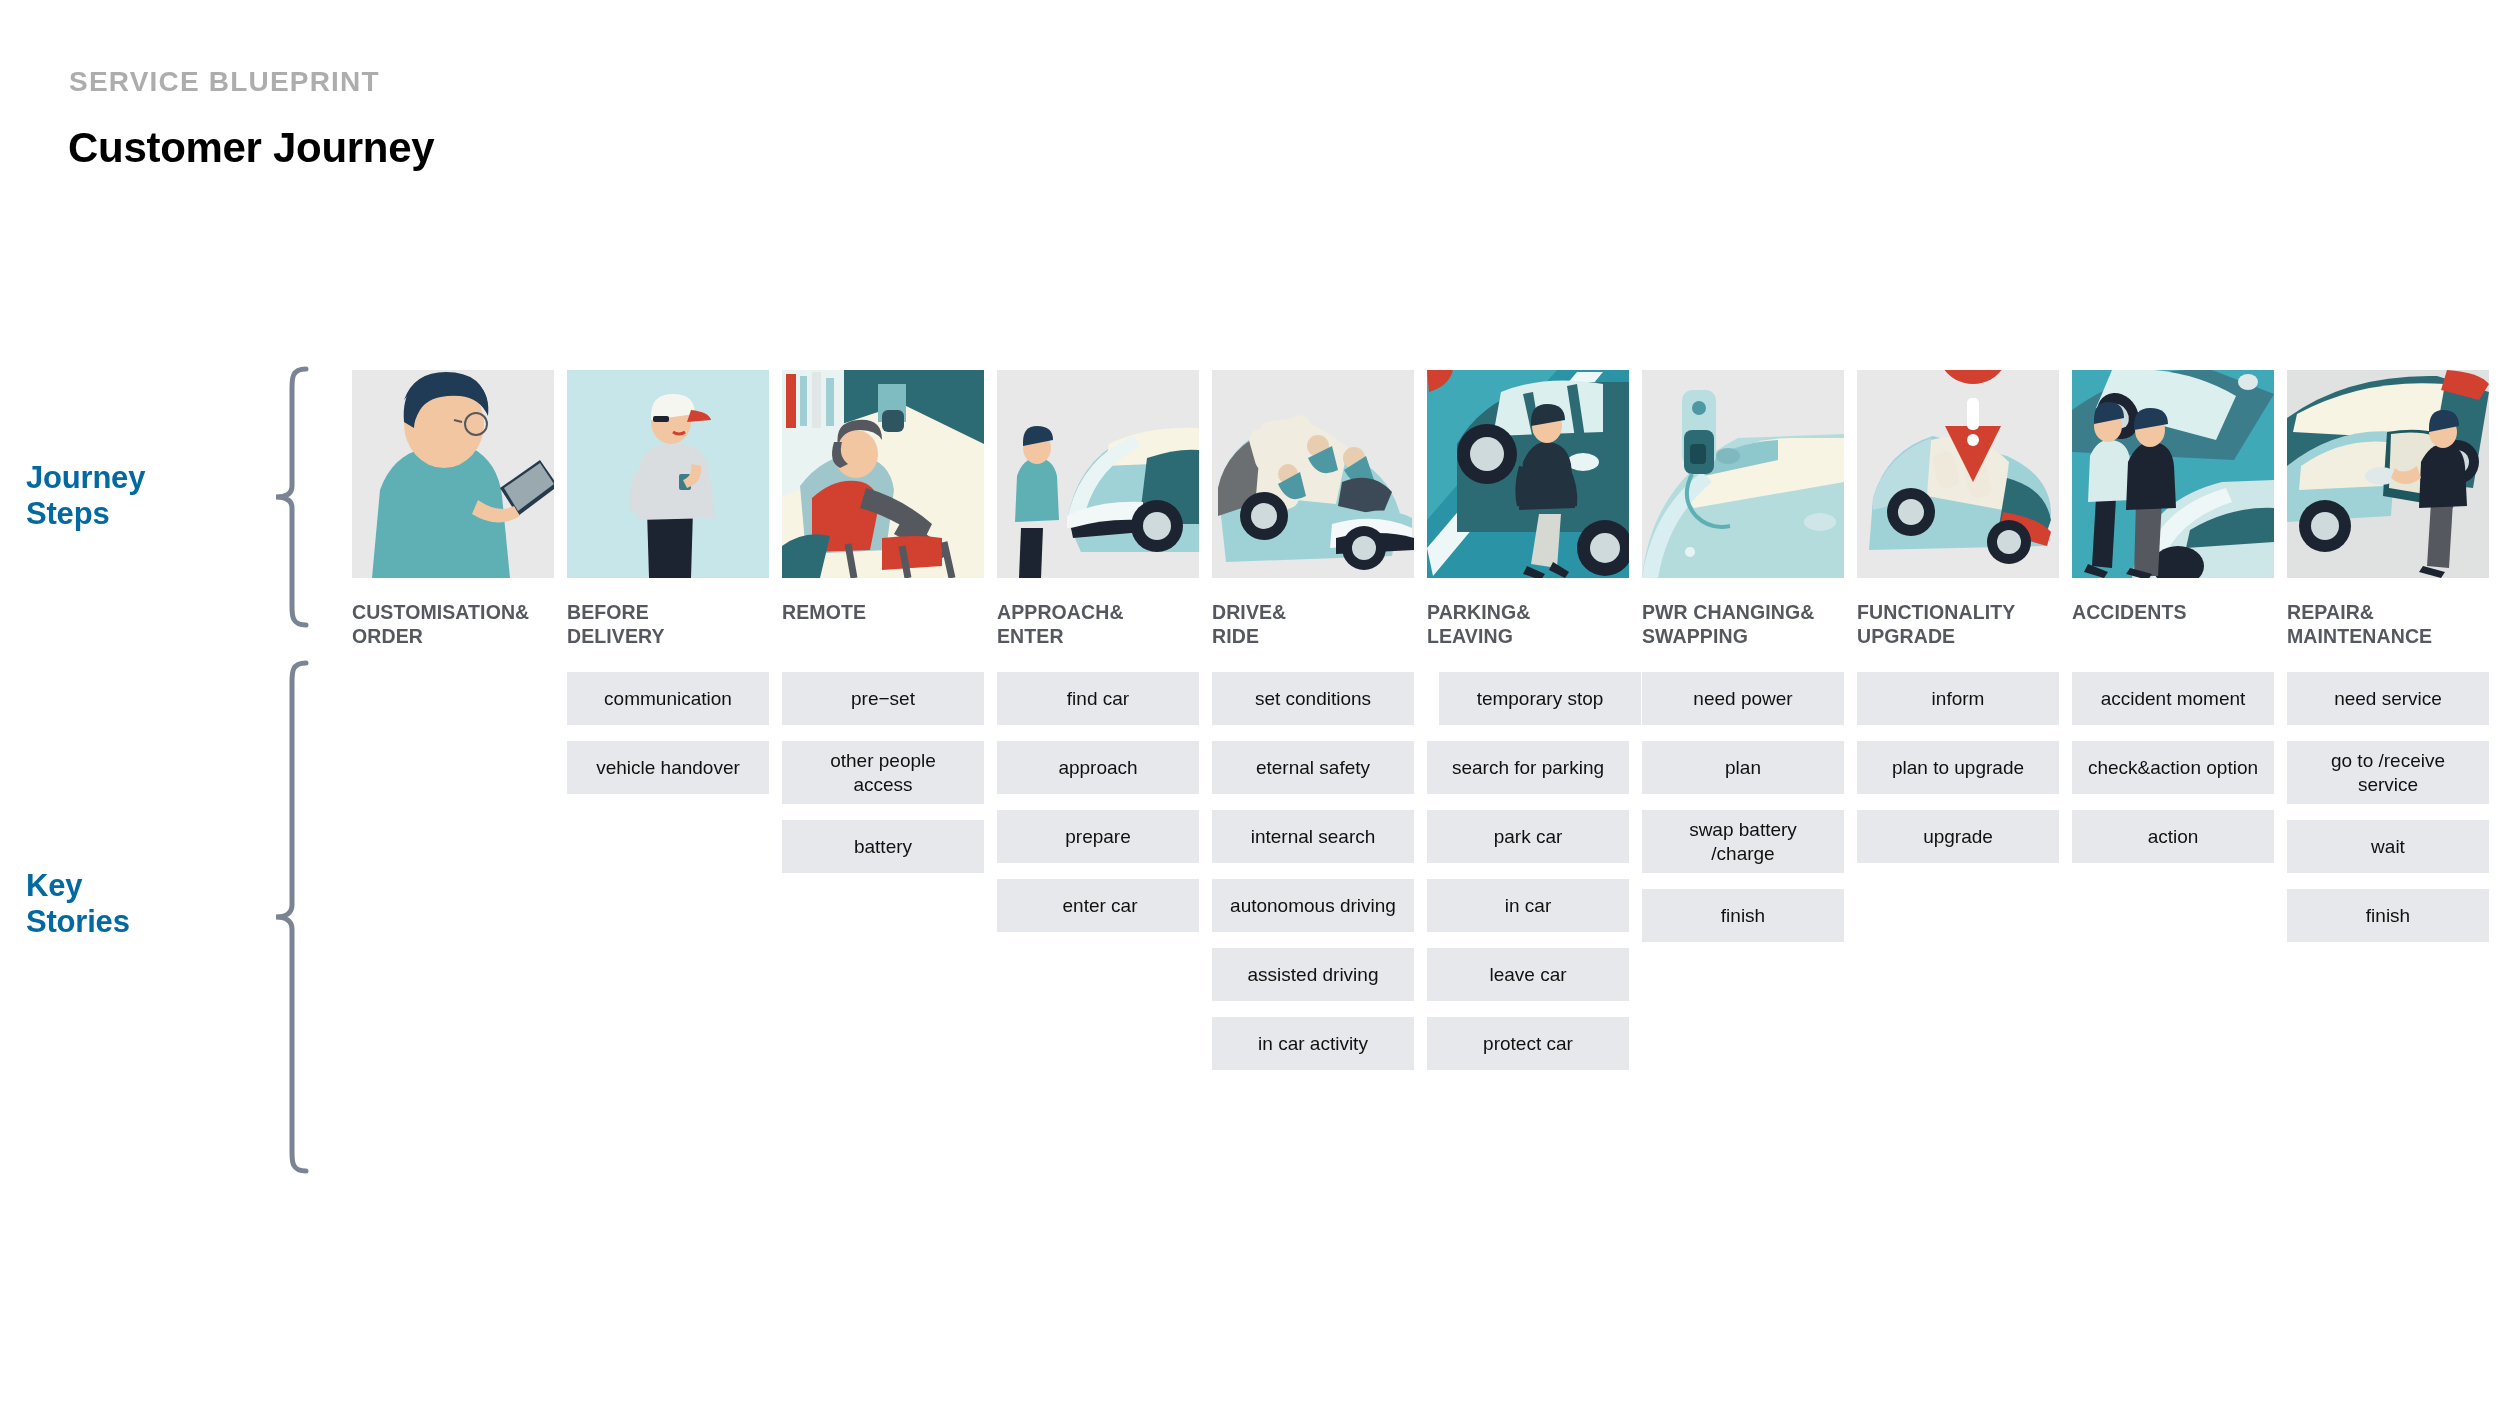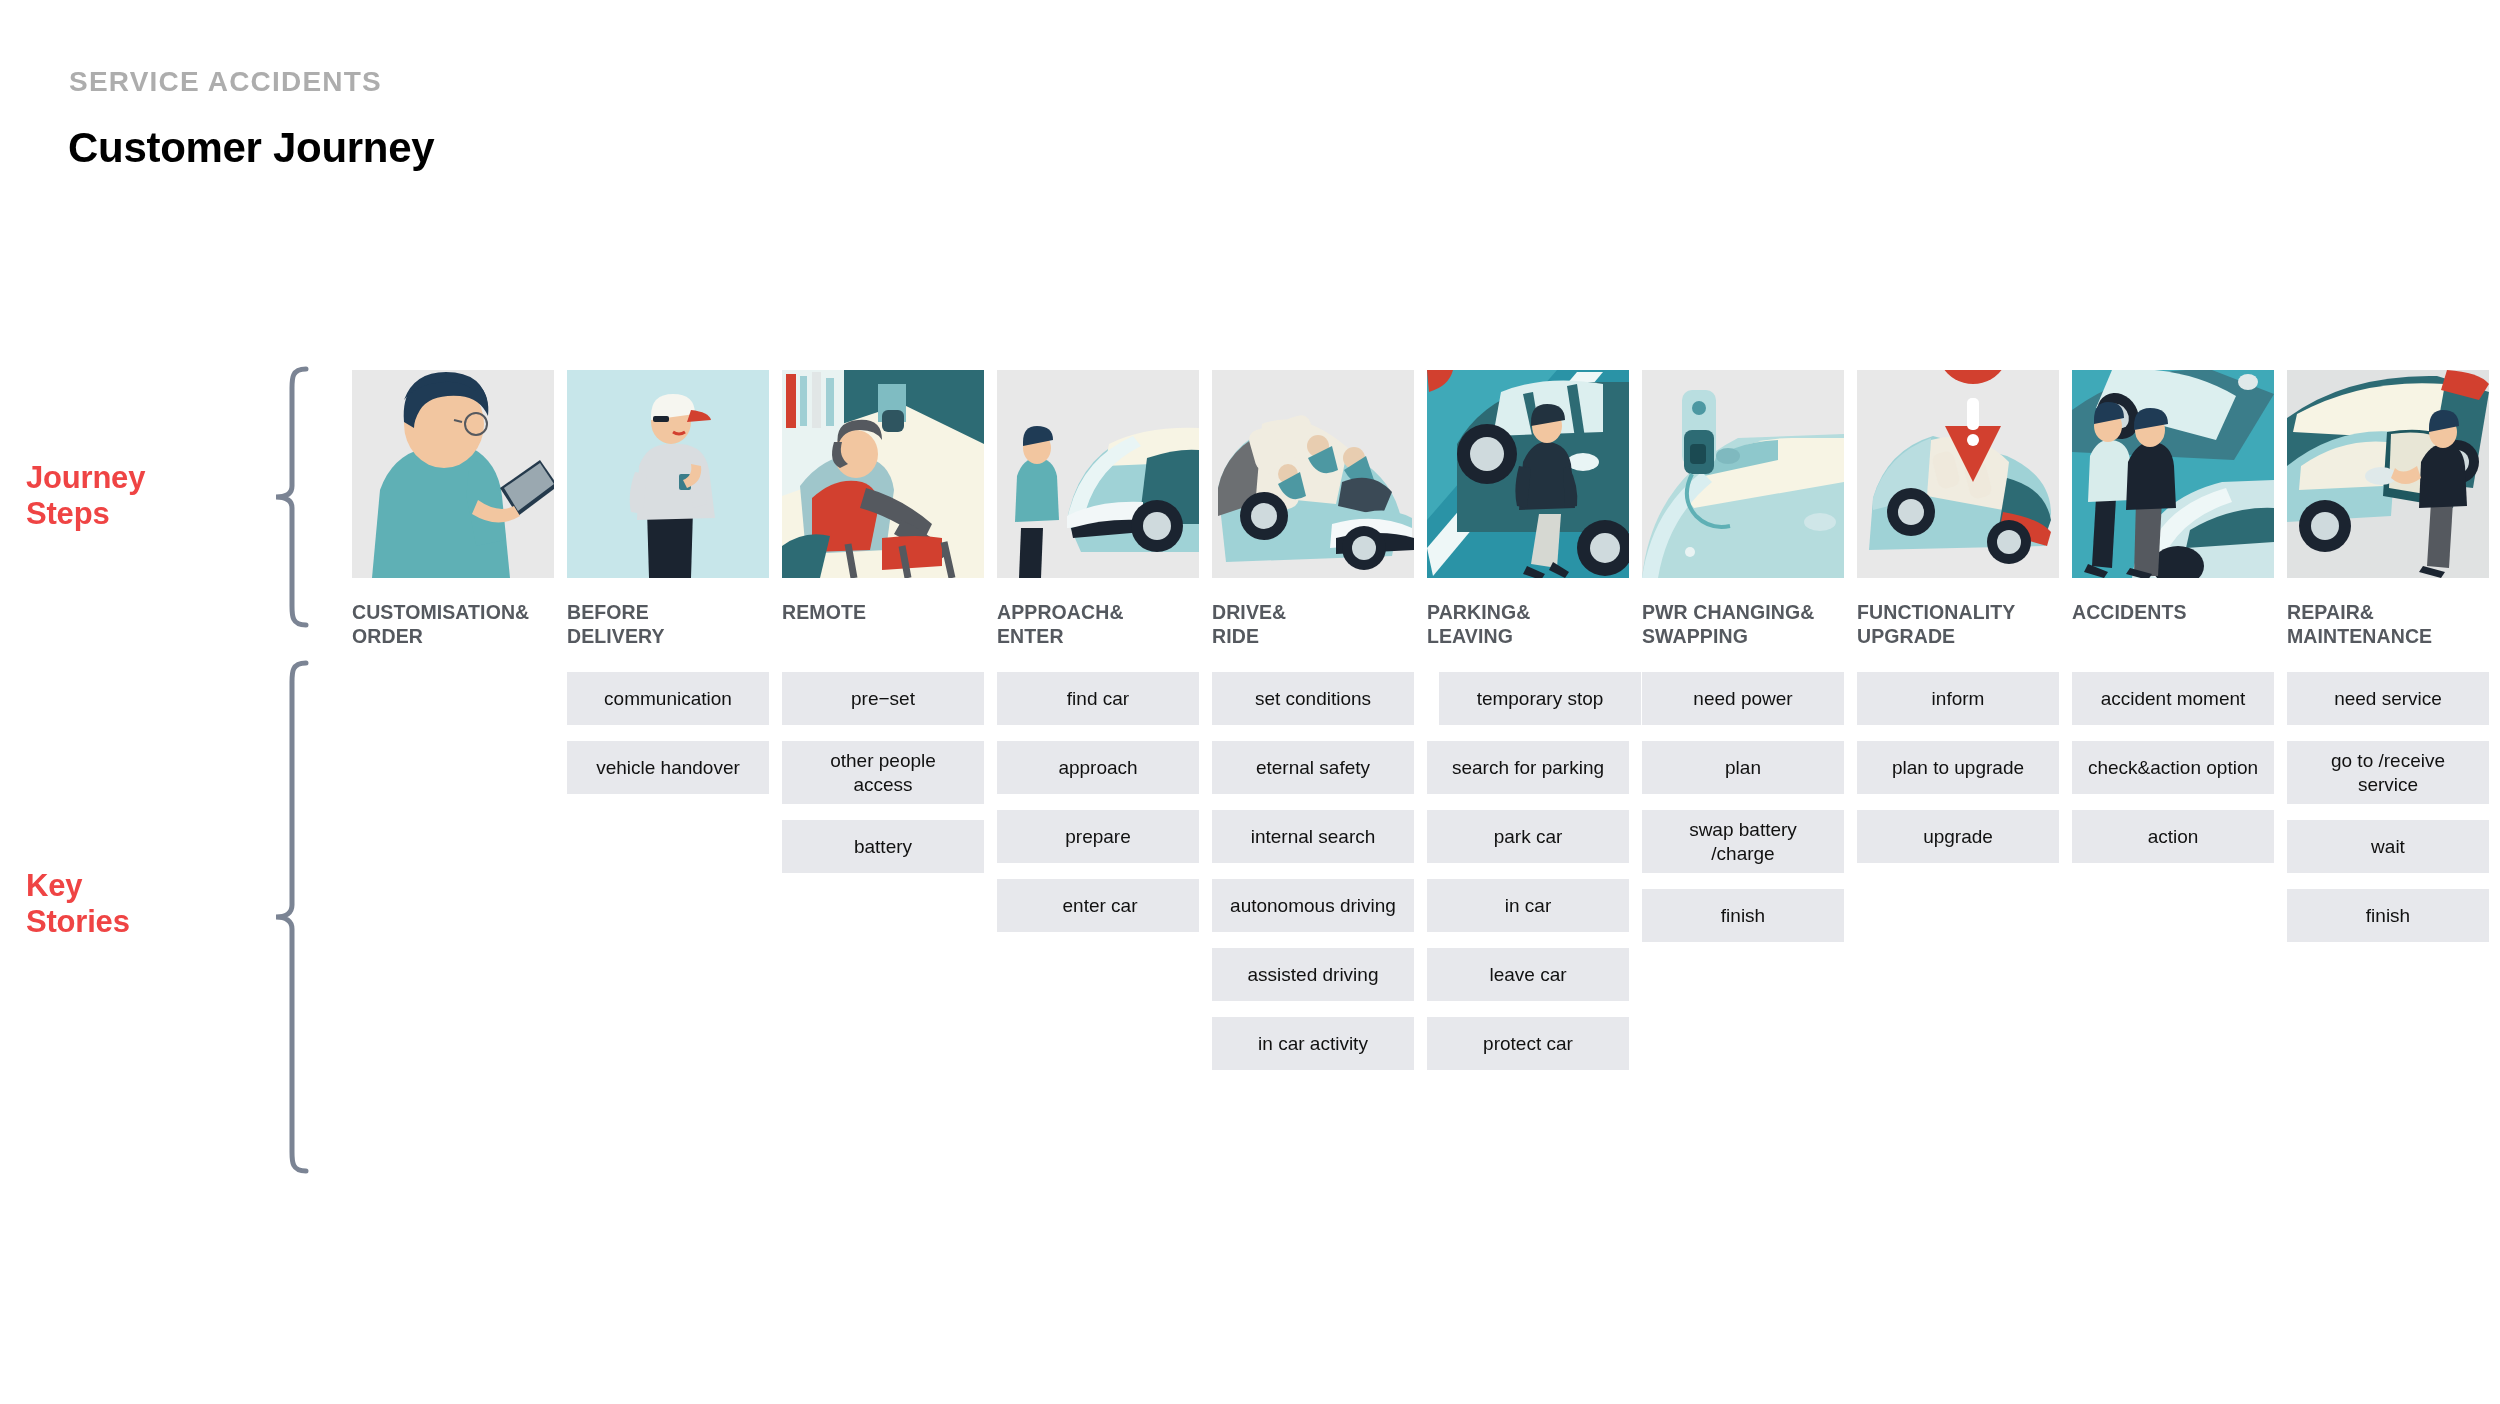--- a/index.html
+++ b/index.html
@@ -13,21 +13,21 @@
     font-size:28px;font-weight:bold;letter-spacing:1.2px;
     color:#adadad;
   }
   .maintitle{
     position:absolute;left:68px;top:124px;
     font-size:42px;font-weight:bold;color:#000000;
     letter-spacing:-0.3px;
   }
   
   .rowlabel{
-    position:absolute;font-size:31px;font-weight:bold;color:#ef4444;
+    position:absolute;font-size:31px;font-weight:bold;color:#0369a1;
     line-height:1.16;letter-spacing:-0.2px;
   }
   #label-journey{left:26px;top:460px;}
   #label-key{left:26px;top:868px;}
 
   
   .bracket{position:absolute;}
 
   
   #board{position:absolute;left:0;top:0;width:2500px;height:1404px;}
@@ -51,21 +51,21 @@
   .cell.h2{height:63px;}
 
   
   .ill{position:absolute;left:0;top:0;width:202px;height:208px;}
 </style>
 </head>
 <body>
 
 <div>
 
-  <div class="eyebrow">SERVICE ACCIDENTS</div>
+  <div class="eyebrow">SERVICE BLUEPRINT</div>
   <div class="maintitle">Customer Journey</div>
 
   <svg class="bracket" style="left:262px;top:366px;" width="56" height="262" viewBox="0 0 56 262">
     <path d="M44 3 C30 3 30 12 30 22 L30 120 C30 128 24 131 14 131 C24 131 30 134 30 142 L30 240 C30 250 30 259 44 259" fill="none" stroke="#7b8494" stroke-width="5" stroke-linecap="round"></path>
   </svg>
 
   <svg class="bracket" style="left:262px;top:660px;" width="56" height="515" viewBox="0 0 56 515">
     <path d="M44 3 C30 3 30 12 30 22 L30 245 C30 253 24 257 14 257 C24 257 30 261 30 269 L30 492 C30 502 30 511 44 511" fill="none" stroke="#7b8494" stroke-width="5" stroke-linecap="round"></path>
   </svg>
 

